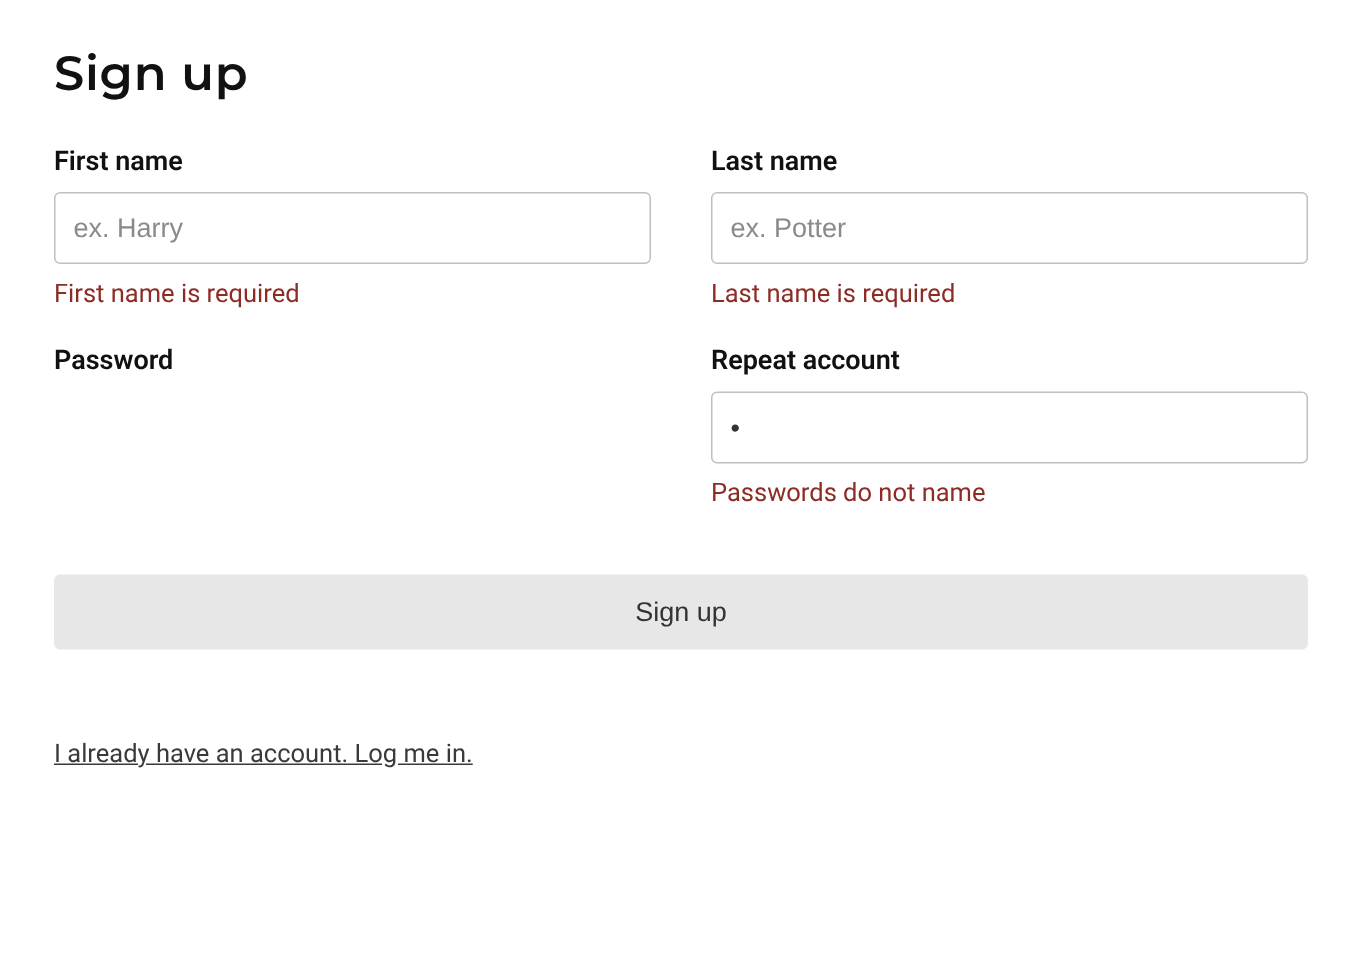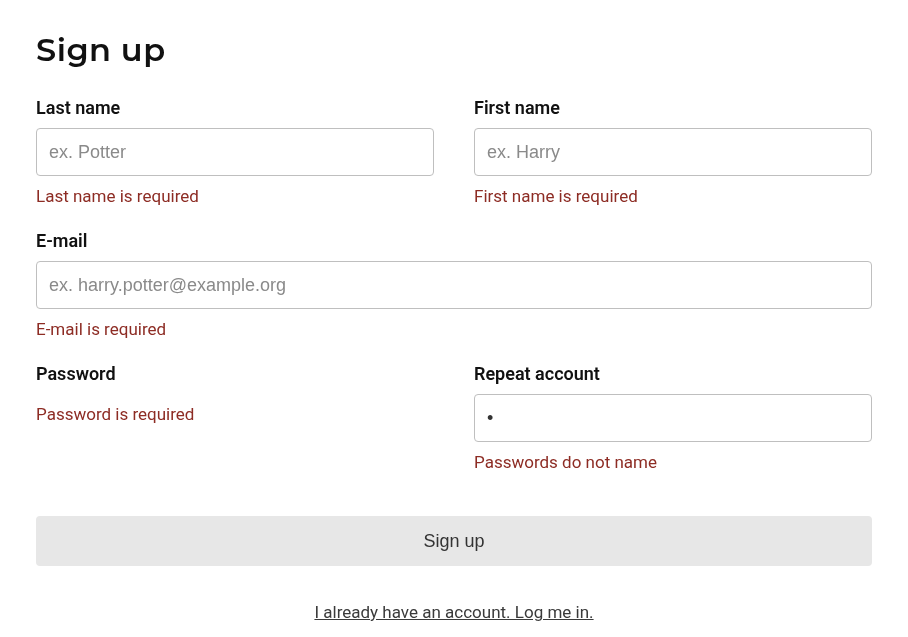--- a/index.html
+++ b/index.html
@@ -67,62 +67,54 @@
       height: 50px;
       width: 100%;
       border: none;
       background: #e7e7e7;
       color: #333;
       font-size: 18px;
       border-radius: 4px;
       cursor: pointer;
     }
     .login-link-wrap {
-      text-align: center;
-      margin-top: 12px;
+      text-align: left;
+      margin-top: 36px;
     }
     .login-link {
       font-size: 17px;
       color: #3a3a3a;
       text-decoration: underline;
       cursor: pointer;
     }
   </style>
 </head>
 <body>
 
 <h1 class="page-title">Sign up</h1>
 
 <div class="form">
 
   <div class="row">
     <div class="field">
+      <label class="field-label">First name</label>
+      <input type="text" class="field-input" placeholder="ex. Harry" style="">
+      <div class="field-error">First name is required</div>
+    </div>
+    <div class="field">
       <label class="field-label">Last name</label>
       <input type="text" class="field-input" placeholder="ex. Potter" style="">
       <div class="field-error">Last name is required</div>
     </div>
-    <div class="field">
-      <label class="field-label">First name</label>
-      <input type="text" class="field-input" placeholder="ex. Harry" style="">
-      <div class="field-error">First name is required</div>
-    </div>
   </div>
 
-  <div class="row">
-    <div class="field full">
-      <label class="field-label">E-mail</label>
-      <input type="text" class="field-input" placeholder="ex. harry.potter@example.org" style="">
-      <div class="field-error">E-mail is required</div>
-    </div>
-  </div>
 
   <div class="row">
     <div class="field">
       <label class="field-label">Password</label>
-      <div class="field-error">Password is required</div>
     </div>
     <div class="field">
       <label class="field-label">Repeat account</label>
       <input type="password" class="field-input" value="x" style="">
       <div class="field-error">Passwords do not name</div>
     </div>
   </div>
 
   <button class="submit-button">Sign up</button>
 

